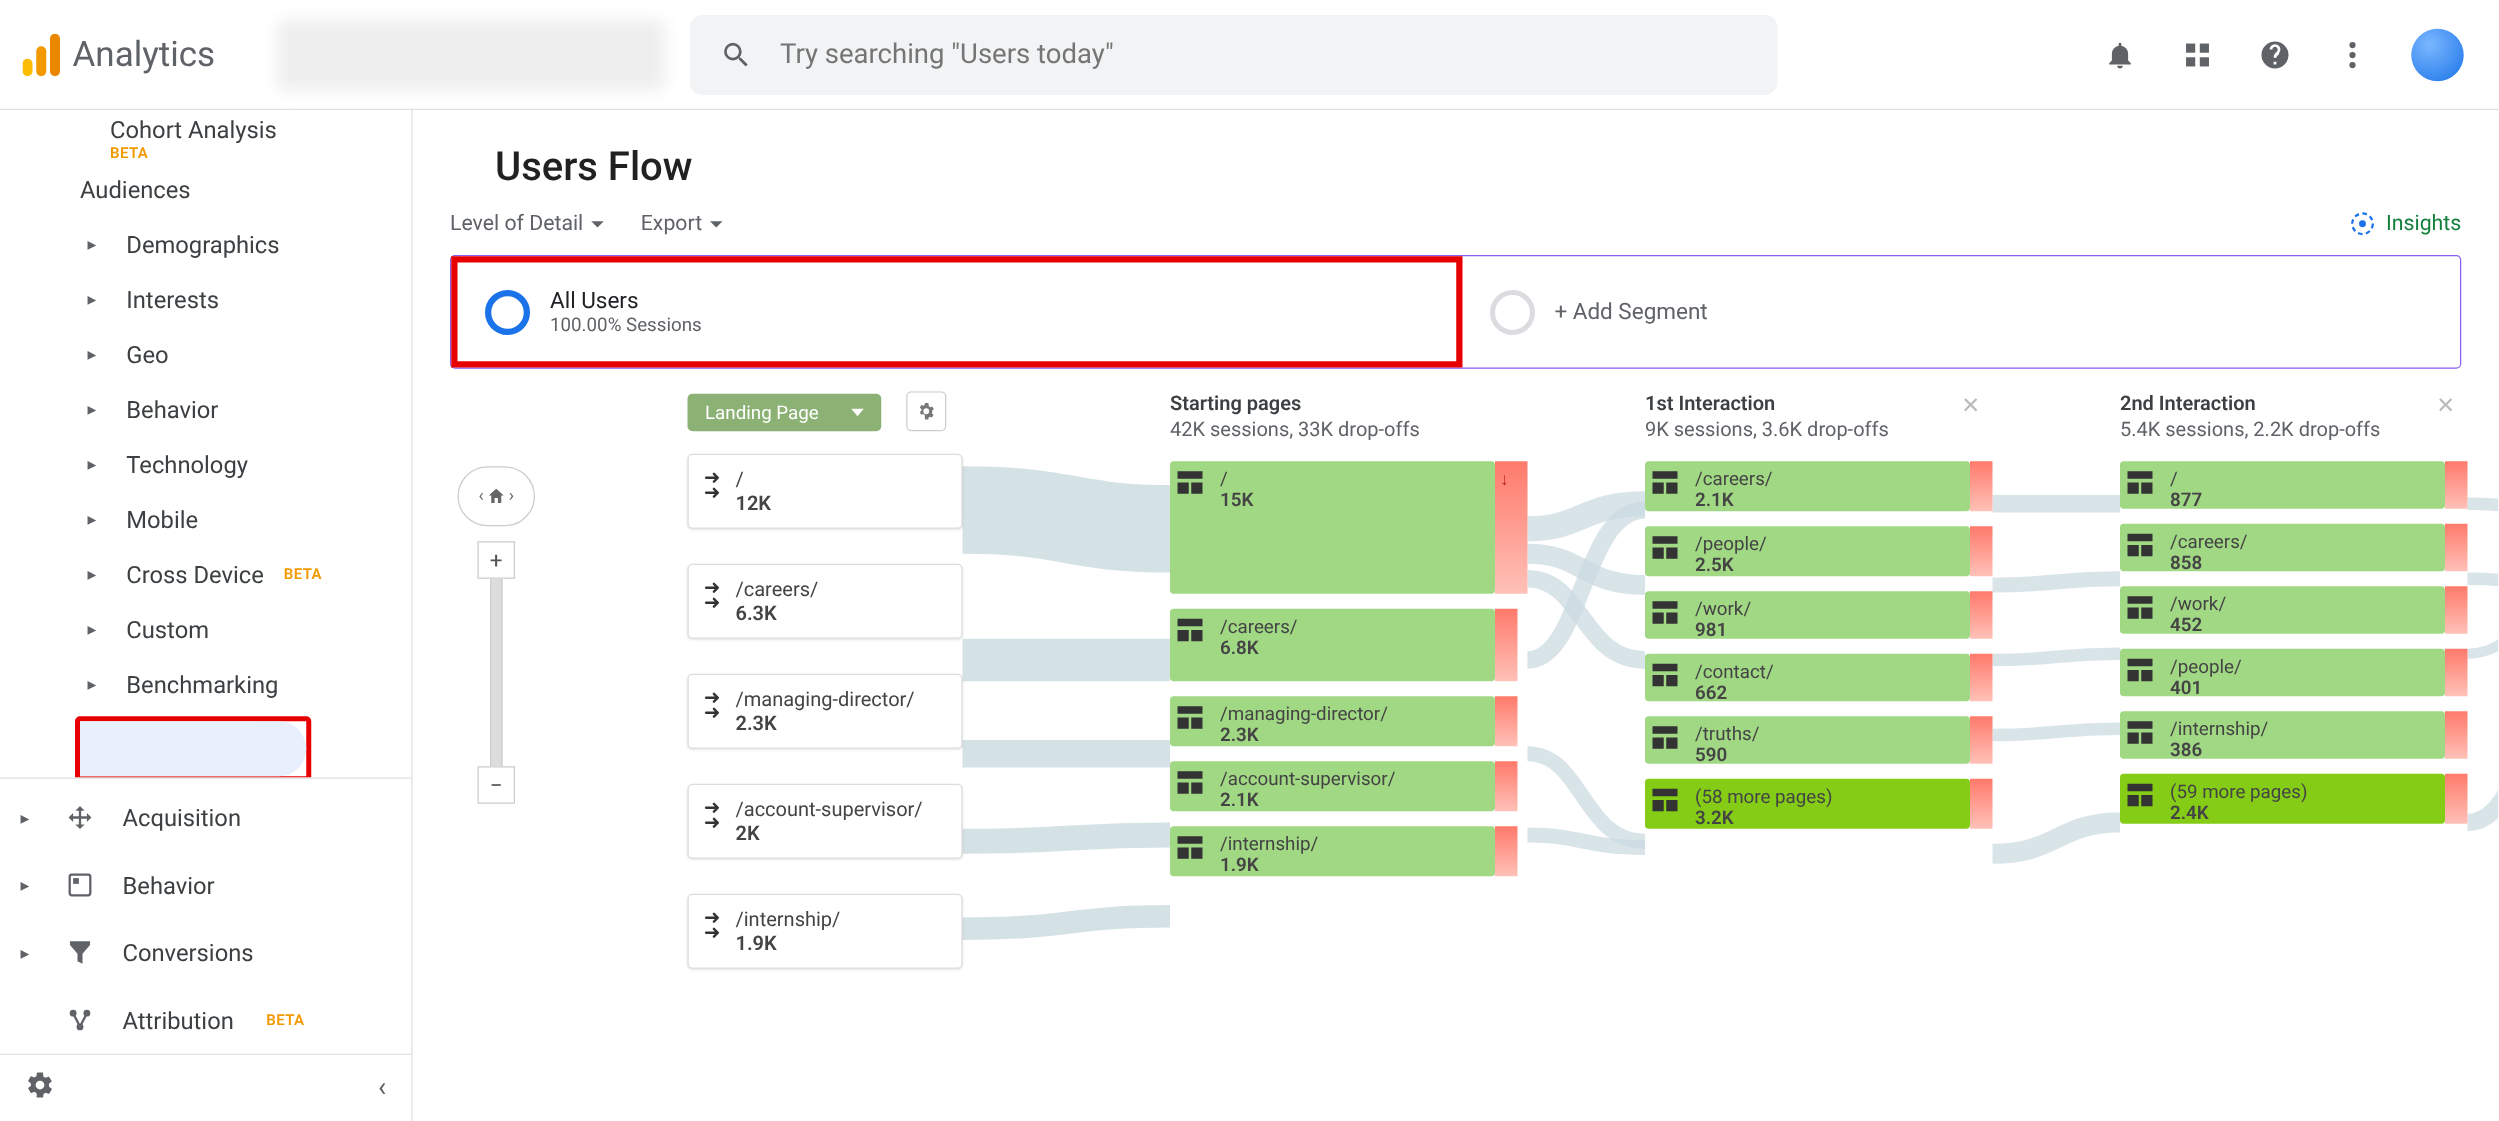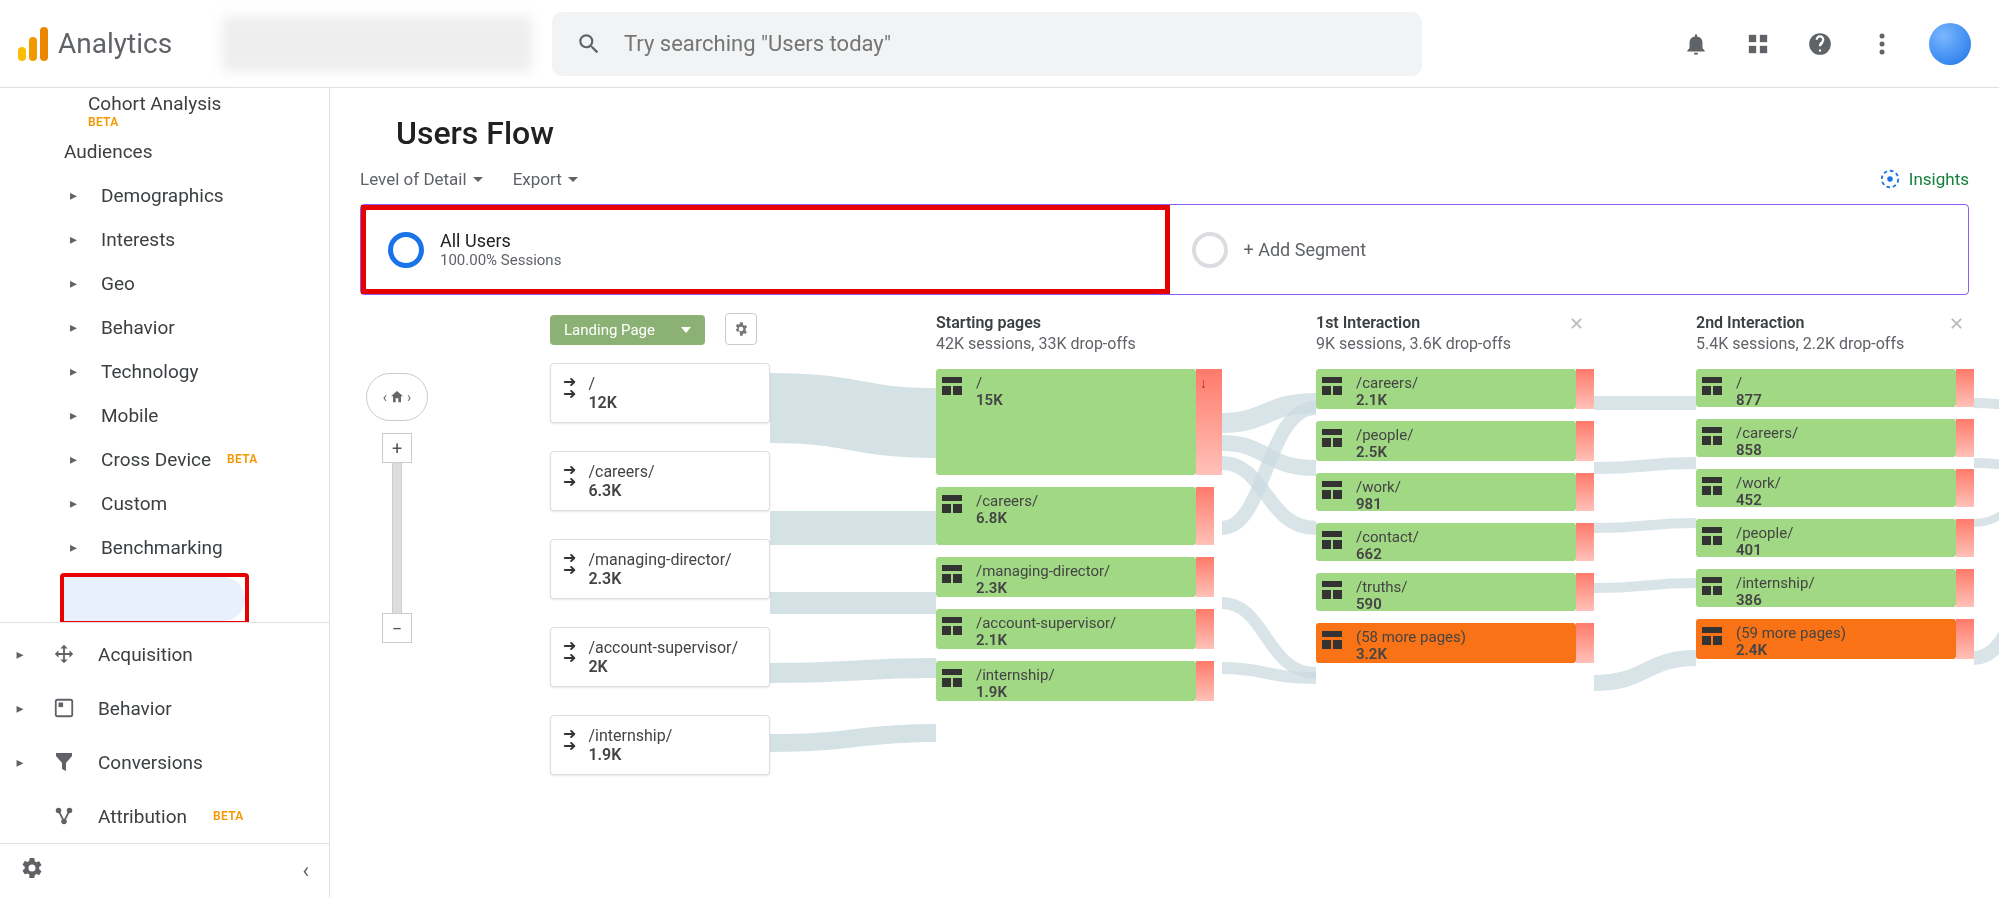--- a/index.html
+++ b/index.html
@@ -76,21 +76,21 @@
   .dim-pill { background:#8bb174; color:#fff; padding:6px 14px; border-radius:4px; font-size:15px; display:flex; align-items:center; gap:26px; cursor:pointer;}
   .dim-gear { width:32px; height:32px; border:1px solid #ccc; border-radius:4px; display:flex; align-items:center; justify-content:center; color:#777;}
 
   .src-box { background:#fff; border:1px solid #ddd; border-radius:4px; padding:10px 12px 10px 12px; margin-bottom:28px; display:flex; gap:12px; box-shadow: 0 1px 2px rgba(0,0,0,.1);}
   .src-arrows { display:flex; flex-direction:column; font-size:16px; color:#333; line-height:12px; padding-top:2px;}
   .src-title { font-size:16px; color:#444;}
   .src-val { font-size:16px; color:#444; font-weight:600;}
 
   .node { position:relative; margin-bottom:12px; }
   .node-bar { height: var(--h, 40px); background:#a1d884; border-radius:3px; position:relative; display:flex; align-items:flex-start; padding:6px 0 0 40px;}
-  .node-bar.more { background:#f97316;}
+  .node-bar.more { background:#84cc16;}
   .node-ico { position:absolute; left:6px; top:8px; width:24px; height:18px; }
   .node-ico::before{content:""; position:absolute; left:0; top:0; width:20px; height:6px; background:#333;}
   .node-ico::after{content:""; position:absolute; left:0; bottom:0; width:9px; height:9px; background:#333; box-shadow: 11px 0 0 #333;}
   .node-title{font-size:15px; color:#444; line-height:16px;}
   .node-val{font-size:15px; color:#444; font-weight:600;}
   .drop { position:absolute; right:-18px; top:0; width:18px; height:100%; background:linear-gradient(180deg,#ff7a6b,#ffc1b8);}
   .drop.big{ width:26px; right:-26px;}
   .drop-arrow{ position:absolute; left:4px; top:6px; color:#c1272d; font-size:14px;}
 
   .caret-down{ display:inline-block; width:0; height:0; border-left:5px solid transparent; border-right:5px solid transparent; border-top:6px solid currentColor;}

